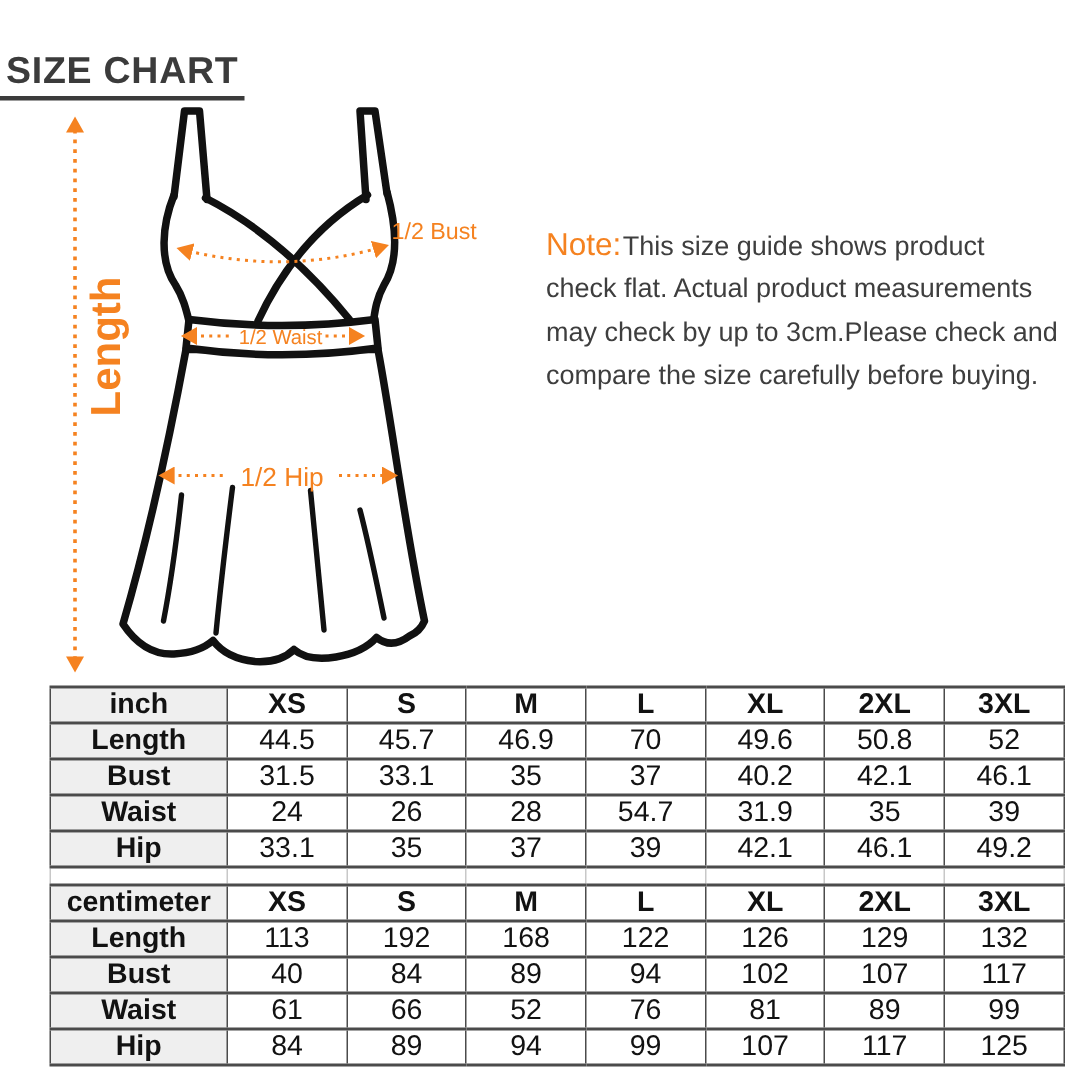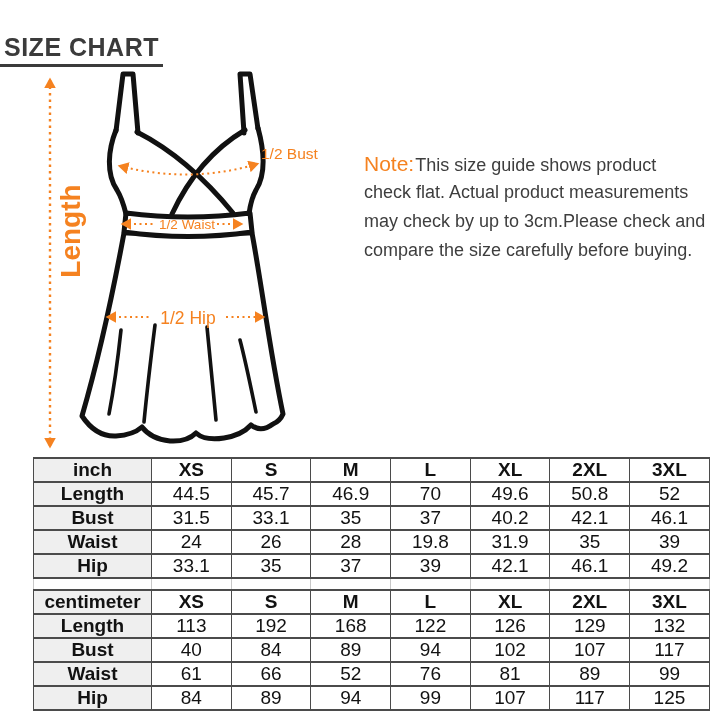--- a/index.html
+++ b/index.html
@@ -143,21 +143,21 @@
             <td>37</td>
             <td>40.2</td>
             <td>42.1</td>
             <td>46.1</td>
           </tr>
           <tr>
             <td class="lab">Waist</td>
             <td>24</td>
             <td>26</td>
             <td>28</td>
-            <td>19.8</td>
+            <td>54.7</td>
             <td>31.9</td>
             <td>35</td>
             <td>39</td>
           </tr>
           <tr>
             <td class="lab">Hip</td>
             <td>33.1</td>
             <td>35</td>
             <td>37</td>
             <td>39</td>

